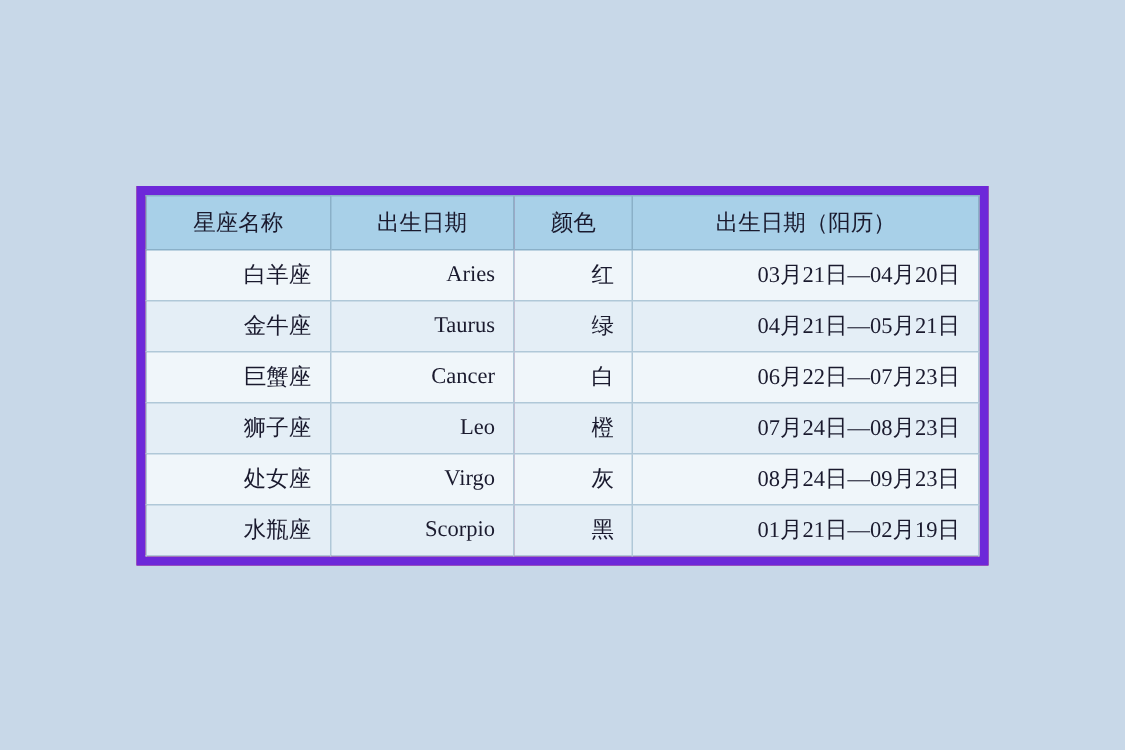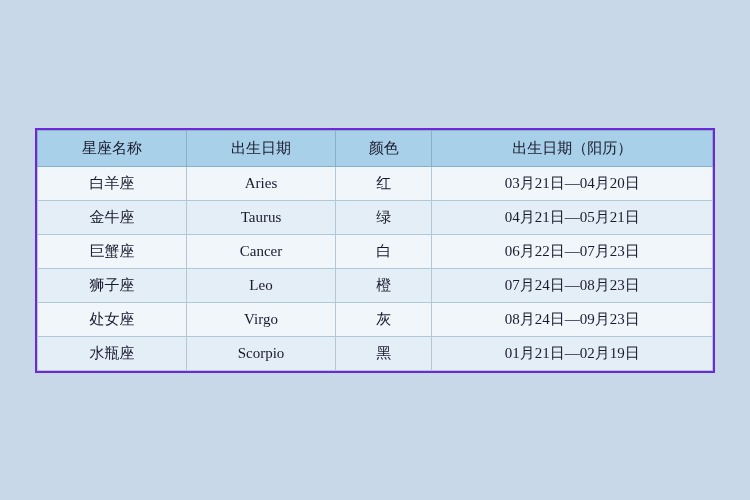--- a/index.html
+++ b/index.html
@@ -13,22 +13,22 @@
       height: 500px;
       background-color: #c8d8e8;
       display: flex;
       align-items: center;
       justify-content: center;
       font-family: "SimSun", "STSong", serif;
     }
 
     .table-container {
       background-color: #be185d;
-      border: 2px solid #6d28d9;
-      width: 680px;
+      border: 6px solid #6d28d9;
+      width: 568px;
     }
 
     table {
       width: 100%;
       border-collapse: collapse;
     }
 
     thead tr {
       background-color: #a8d0e8;
     }
@@ -38,21 +38,21 @@
       padding: 8px 12px;
       text-align: center;
       font-size: 15px;
       font-weight: normal;
       color: #1a1a2e;
     }
 
     td {
       border: 1px solid #b0c8d8;
       padding: 7px 12px;
-      text-align: center;
+      text-align: right;
       font-size: 15px;
       color: #1a1a2e;
       background-color: #f0f6fa;
     }
 
     tr:nth-child(even) td {
       background-color: #e4eef6;
     }
   </style>
 </head>

